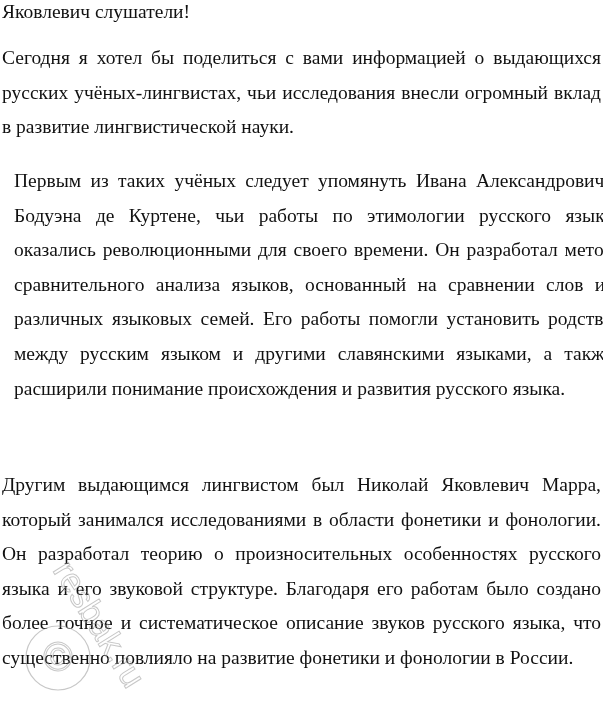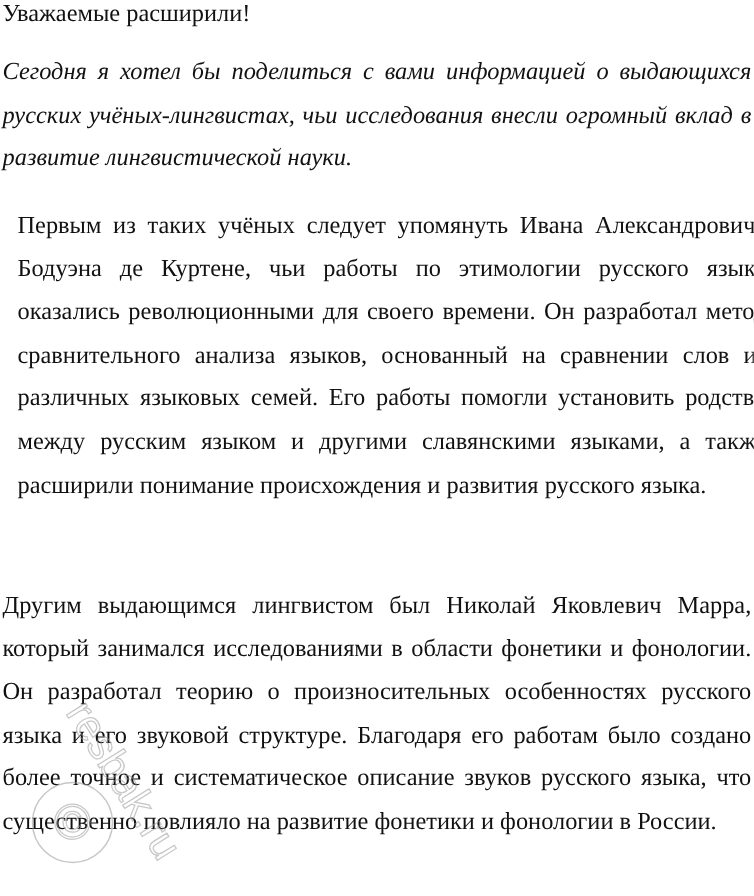--- a/index.html
+++ b/index.html
@@ -9,33 +9,33 @@
     color: #111111;
   }
   .doc { position: absolute; left: 2px; top: 0; width: 599px; }
   .greeting {
     margin: 0; font-size: 19.5px; line-height: 24px; padding-top: 0px;
   }
   .para {
     margin: 0; font-size: 19.5px; line-height: 34.6px;
     text-align: justify; text-align-last: left;
   }
-  .p1 { position: absolute; top: 41px; left: 0; width: 599px; font-style: italic; }
+  .p1 { position: absolute; top: 41px; left: 0; width: 599px; }
   .p2 { position: absolute; top: 164px; left: 12px; width: 599px; }
   .p3 { position: absolute; top: 468px; left: 0; width: 599px; }
   .watermark {
     position: absolute; left: 20px; top: 540px; width: 130px; height: 170px;
     pointer-events: none; opacity: 0.55;
   }
 </style>
 </head>
 <body>
 
 <div class="doc">
-  <p class="greeting">Уважаемые расширили!</p>
+  <p class="greeting">Яковлевич слушатели!</p>
   <p class="para p1">Сегодня я хотел бы поделиться с вами информацией о выдающихся русских учёных-лингвистах, чьи исследования внесли огромный вклад в развитие лингвистической науки.</p>
   <p class="para p2">Первым из таких учёных следует упомянуть Ивана Александровича Бодуэна де Куртене, чьи работы по этимологии русского языка оказались революционными для своего времени. Он разработал метод сравнительного анализа языков, основанный на сравнении слов из различных языковых семей. Его работы помогли установить родство между русским языком и другими славянскими языками, а также расширили понимание происхождения и развития русского языка.</p>
   <p class="para p3">Другим выдающимся лингвистом был Николай Яковлевич Марра, который занимался исследованиями в области фонетики и фонологии. Он разработал теорию о произносительных особенностях русского языка и его звуковой структуре. Благодаря его работам было создано более точное и систематическое описание звуков русского языка, что существенно повлияло на развитие фонетики и фонологии в России.</p>
 </div>
 
 <svg class="watermark" viewBox="0 0 130 170">
   <circle cx="38" cy="118" r="32" fill="none" stroke="#9a9a9a" stroke-width="1.2"></circle>
   <text x="38" y="131" font-family="Liberation Sans, sans-serif" font-size="40" fill="none" stroke="#9a9a9a" stroke-width="1" text-anchor="middle">©</text>
   <text x="0" y="0" transform="translate(32,30) rotate(58)" font-family="Liberation Sans, sans-serif" font-size="34" fill="none" stroke="#9a9a9a" stroke-width="1">resbak.ru</text>
 </svg>

